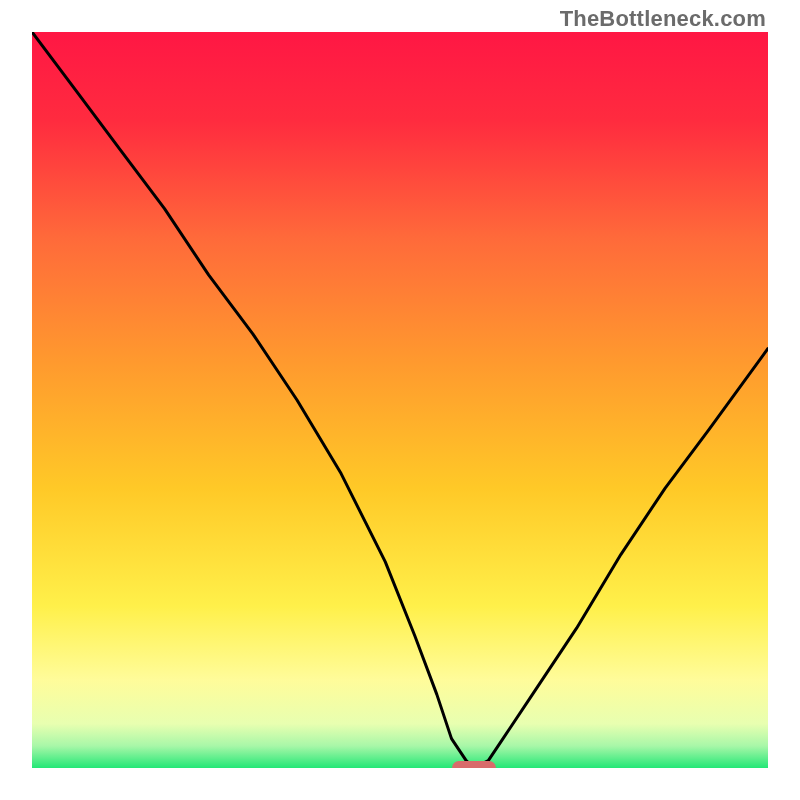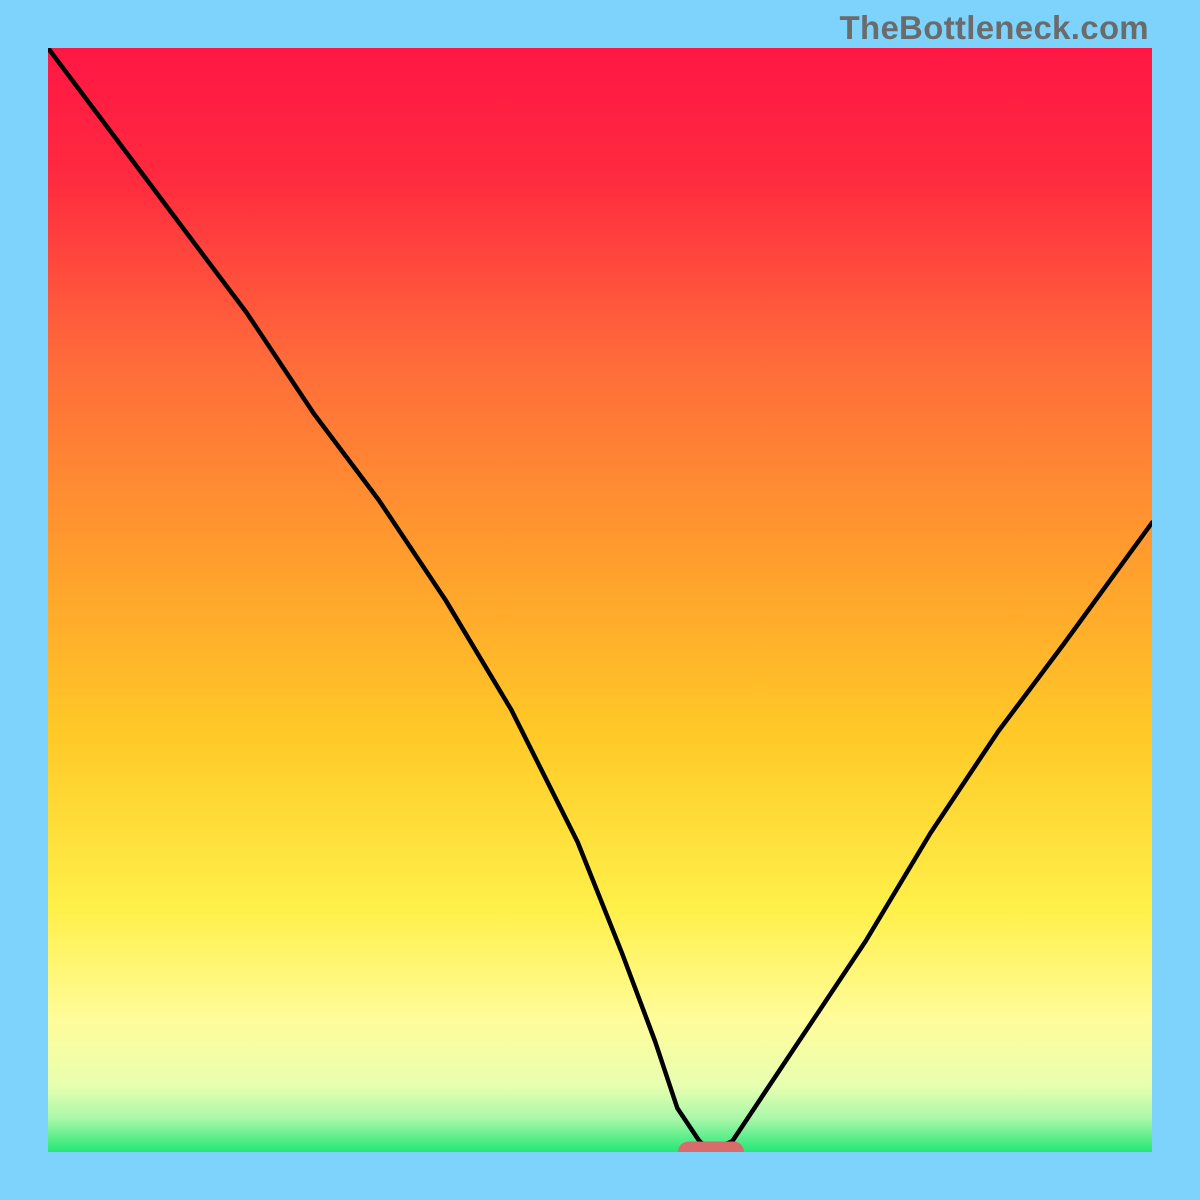--- a/index.html
+++ b/index.html
@@ -7,21 +7,21 @@
     padding: 0;
     width: 800px;
     height: 800px;
     background: #000;
     overflow: hidden;
   }
   .frame {
     position: relative;
     width: 800px;
     height: 800px;
-    background: #7dd3fc;
+    background: #ffffff;
   }
   .plot {
     position: absolute;
     left: 32px;
     top: 32px;
     width: 736px;
     height: 736px;
     overflow: hidden;
   }
   .gradient {

